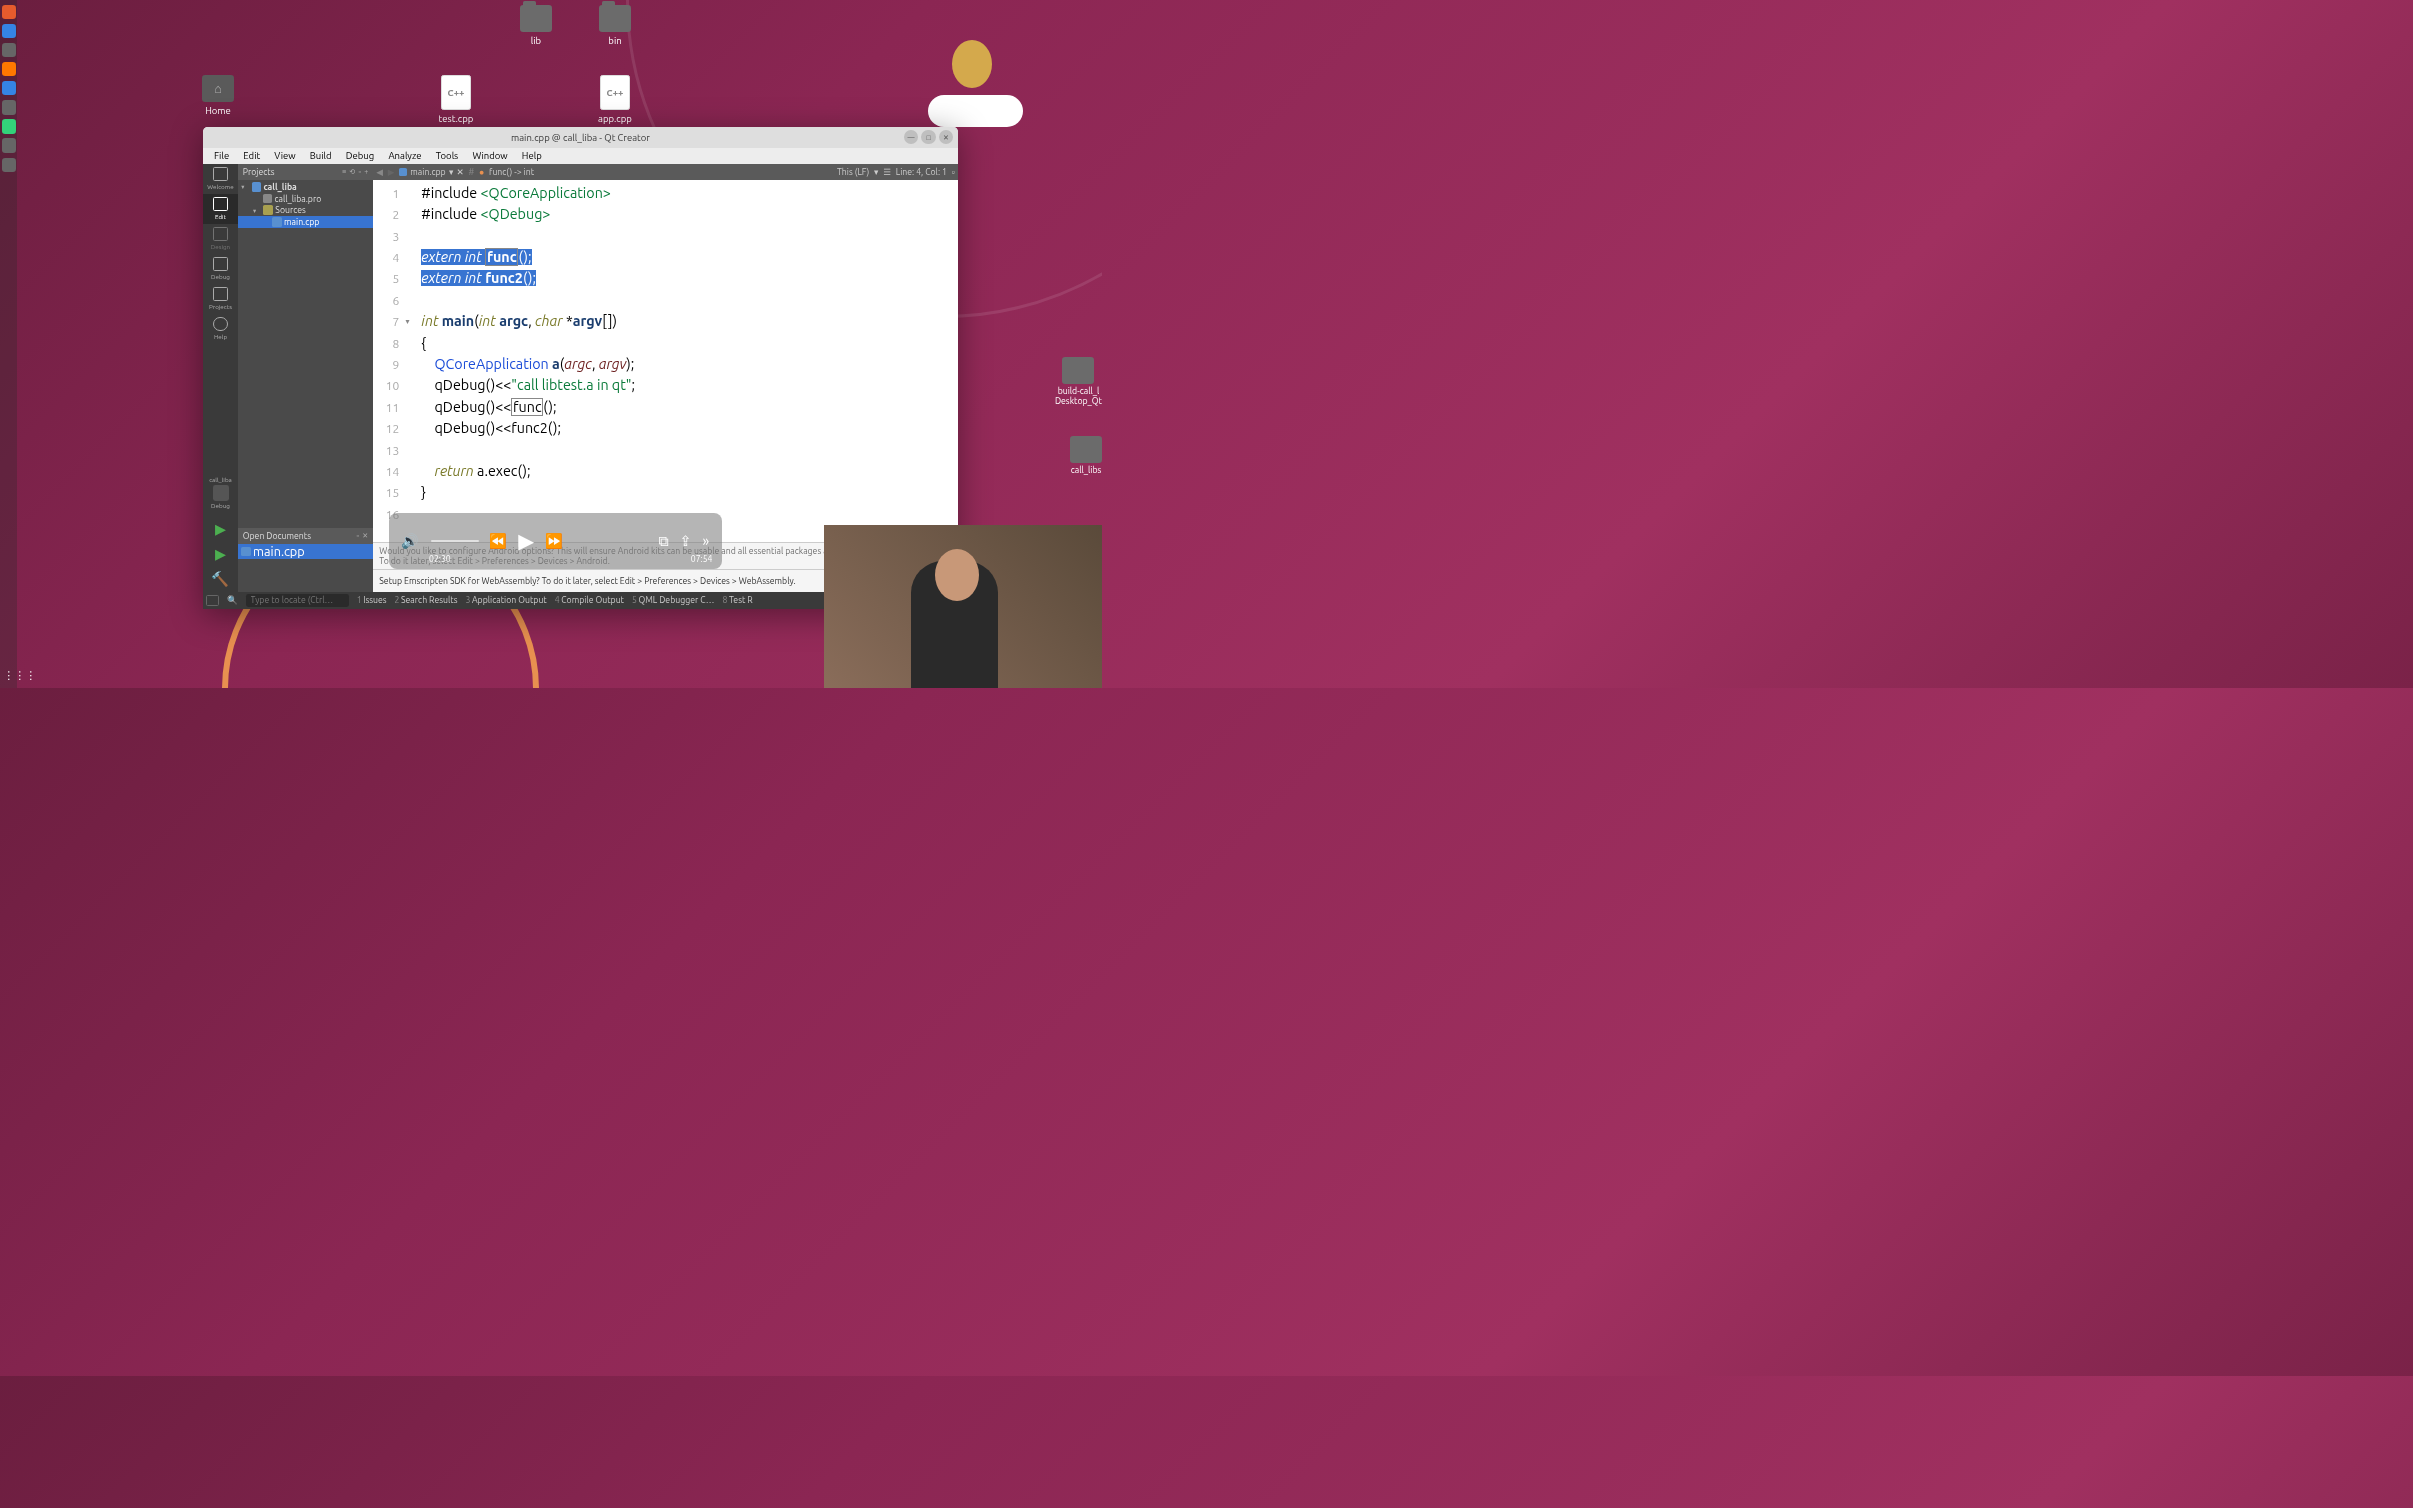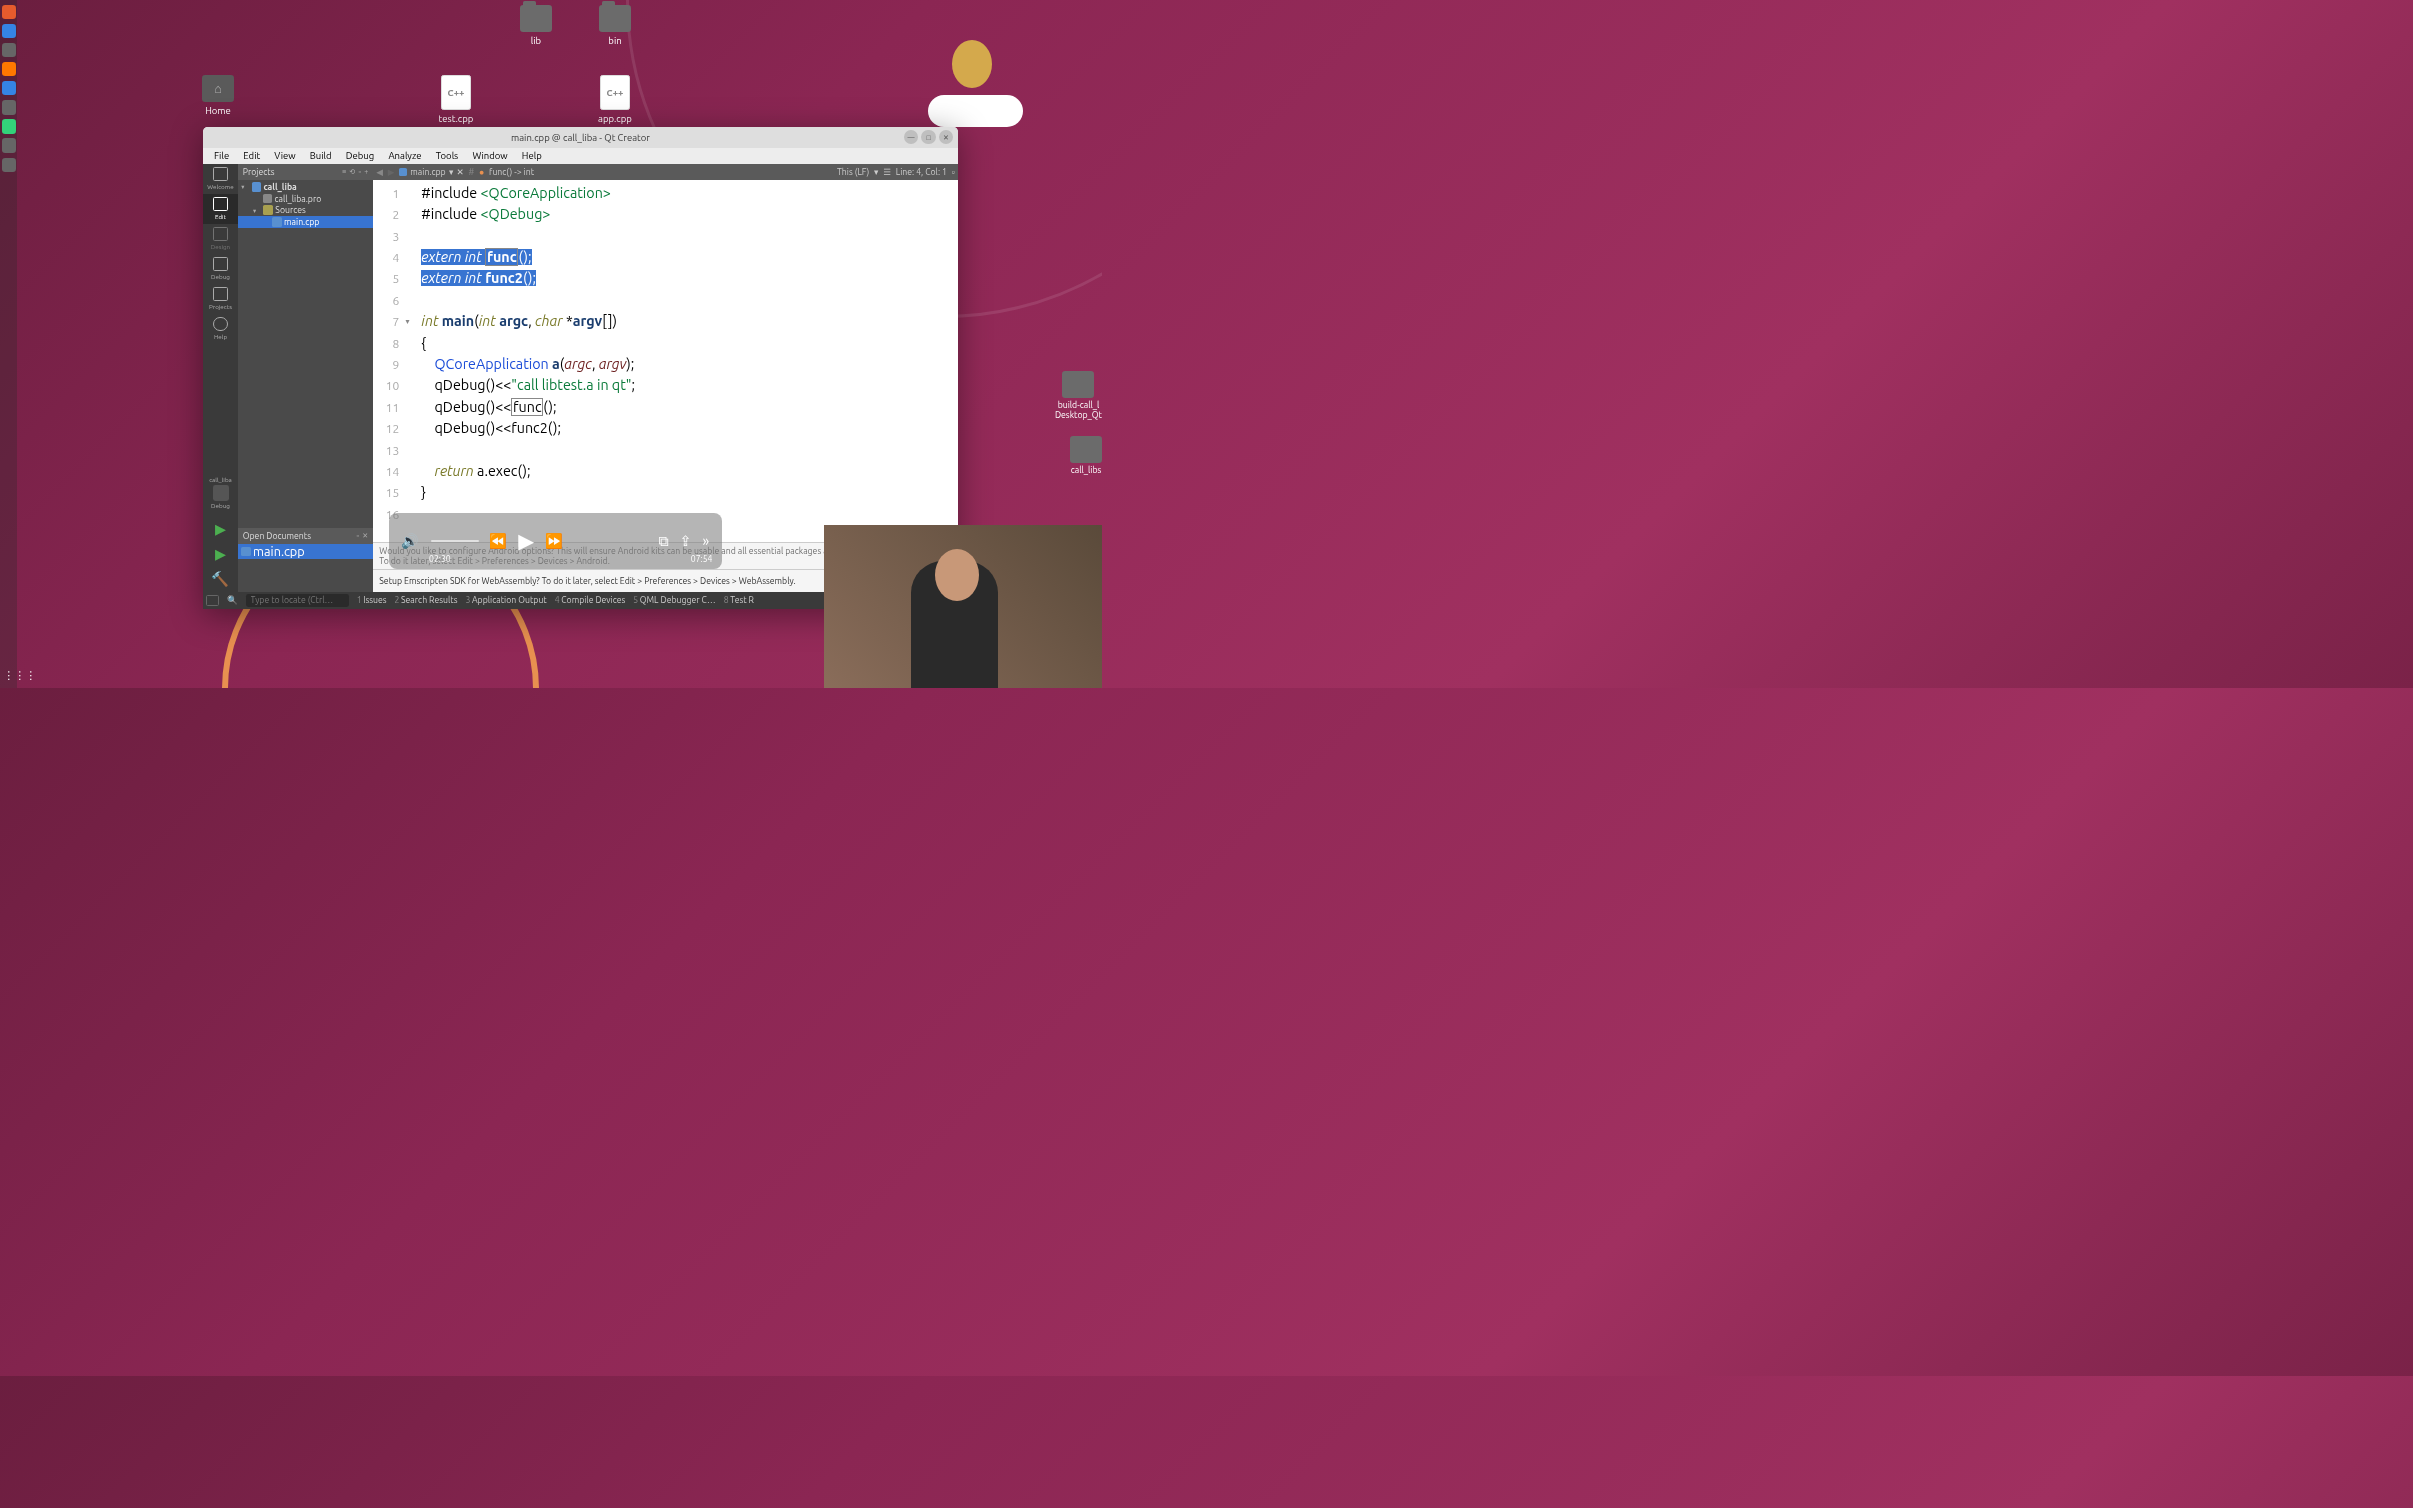--- a/index.html
+++ b/index.html
@@ -144,21 +144,21 @@
 </div>
 <div class="desktop-icon" style="left:428px; top:75px;">
   <div class="cpp-ic">C++</div>
   <span>test.cpp</span>
 </div>
 <div class="desktop-icon" style="left:587px; top:75px;">
   <div class="cpp-ic">C++</div>
   <span>app.cpp</span>
 </div>
 
-<div class="right-cut-icon" style="top:371px;">
+<div class="right-cut-icon" style="top:357px;">
   <div class="right-cut-folder"></div>
   <span>build-call_l</span><br>
   <span>Desktop_Qt</span>
 </div>
 <div class="right-cut-icon" style="top:436px;">
   <div class="right-cut-folder"></div>
   <span>call_libs</span>
 </div>
 
 <div class="monkey">
@@ -325,21 +325,21 @@
     </div>
   </div>
 
   <div class="bottombar">
     <span class="bb-toggle"></span>
     <span style="color:#888">🔍</span>
     <input class="locator" placeholder="Type to locate (Ctrl…" style="">
     <span class="bb-item"><span class="bb-num">1</span><span>Issues</span></span>
     <span class="bb-item"><span class="bb-num">2</span><span>Search Results</span></span>
     <span class="bb-item"><span class="bb-num">3</span><span>Application Output</span></span>
-    <span class="bb-item"><span class="bb-num">4</span><span>Compile Devices</span></span>
+    <span class="bb-item"><span class="bb-num">4</span><span>Compile Output</span></span>
     <span class="bb-item"><span class="bb-num">5</span><span>QML Debugger C…</span></span>
     <span class="bb-item"><span class="bb-num">8</span><span>Test R</span></span>
   </div>
 </div>
 
 <div class="video-controls">
   <span class="vc-btn">🔊</span>
   <div style="width:48px;height:2.4px;background:rgba(255,255,255,.6);border-radius:1.6px"></div>
   <span class="vc-btn">⏪</span>
   <span class="vc-btn" style="font-size:20.6px">▶</span>

